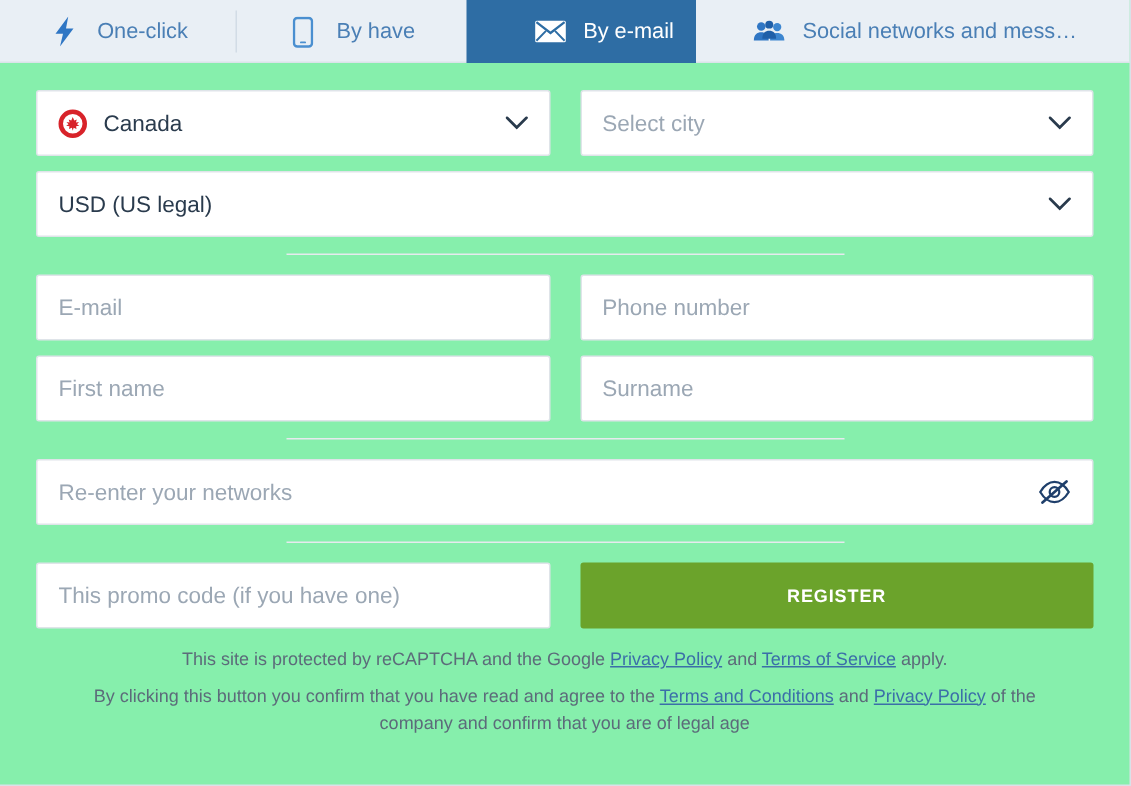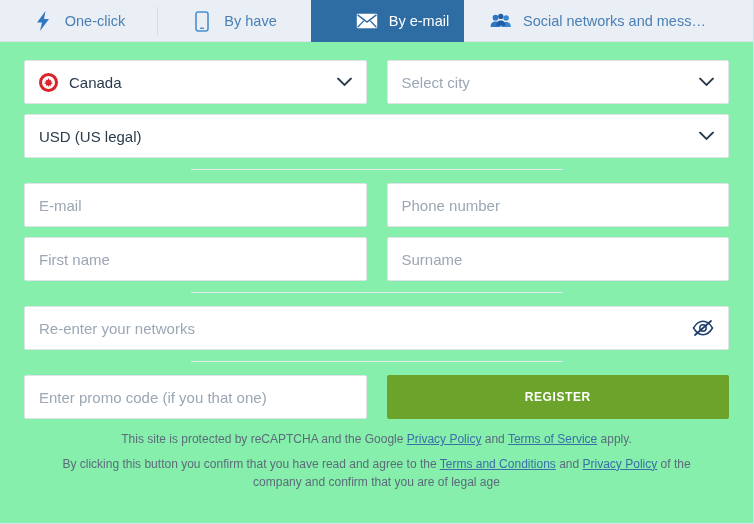--- a/index.html
+++ b/index.html
@@ -40,21 +40,21 @@
   .tab + .tab::before {
     content: "";
     position: absolute;
     left: 0; top: 7px;
     width: 1px; height: 28px;
     background: #d2dce6;
   }
   .tab-oneclick { width: 157px; }
   .tab-phone    { width: 154px; }
   .tab-email    { width: 153px; }
-  .tab-social   { flex: 1; justify-content: flex-start; padding-left: 26px; }
+  .tab-social   { flex: 1; justify-content: flex-start; padding-left: 38px; }
   .tab.active {
     background: #2e6da4;
     color: #ffffff;
     padding-left: 36px;
   }
   .tab.active::before { display: none; }
   .tab.active + .tab::before { display: none; }
   .tab-icon {
     display: inline-flex;
     align-items: center;
@@ -315,21 +315,21 @@
       </div>
     </div>
 
     <div class="divider-wrap">
       <div class="divider"></div>
     </div>
 
     <div class="promo-row">
       <div class="col">
         <div class="field">
-          <span class="field-text">Enter promo code (if you that one)</span>
+          <span class="field-text">This promo code (if you have one)</span>
         </div>
       </div>
       <button class="btn-register">REGISTER</button>
     </div>
 
     <div class="legal">
       <span>This site is protected by reCAPTCHA and the Google </span><span class="lnk">Privacy Policy</span><span> and </span><span class="lnk">Terms of Service</span><span> apply.</span>
     </div>
 
     <div class="legal legal-2">

